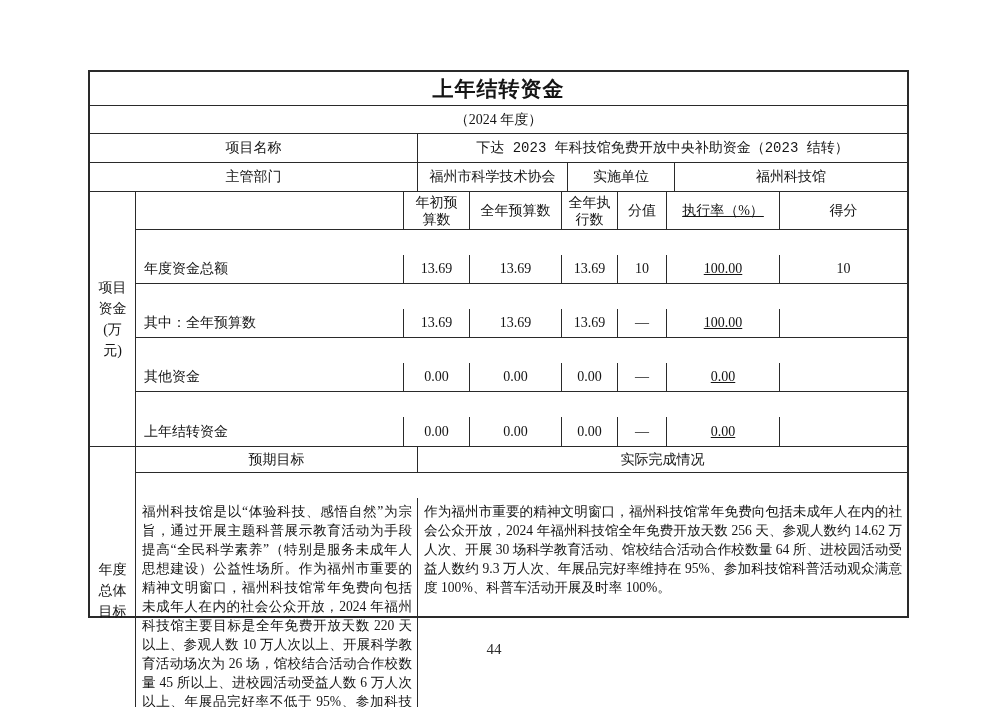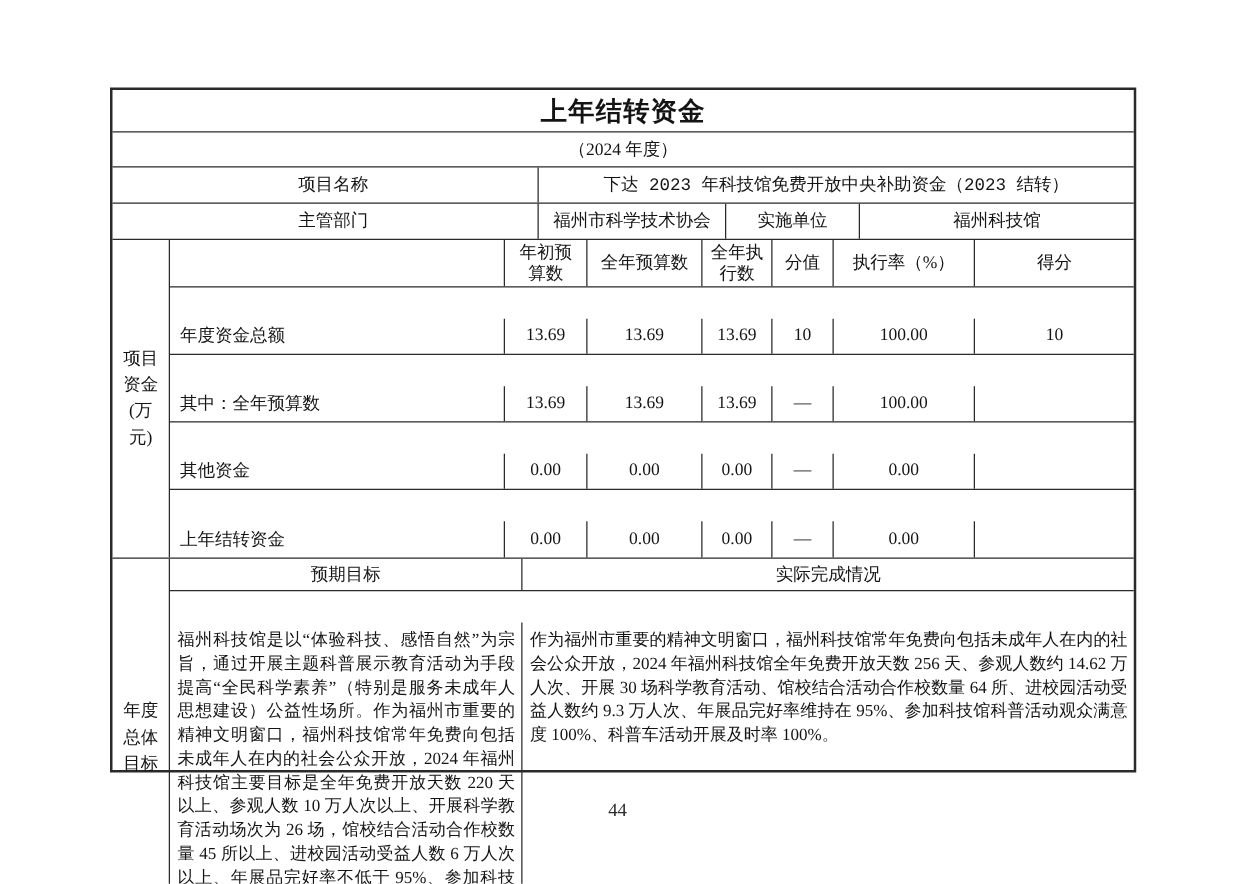--- a/index.html
+++ b/index.html
@@ -30,21 +30,21 @@
   }
   .cell.last { border-right: none; }
   .title-row { height: 34px; }
   .title-cell {
     flex: 1;
     font-family: "Liberation Sans", "DejaVu Sans", sans-serif;
     font-weight: bold; font-size: 21px; letter-spacing: 1px;
   }
   .subtitle-row { height: 28px; }
   .subtitle-cell { flex: 1; font-size: 14px; }
-  .r29 { height: 29px; padding-left: 13px; }
+  .r29 { height: 29px; }
   .w-toplabel { width: 328px; }
   .w-topvalue { flex: 1; font-family: Liberation Mono, monospace; }
   .w-dept-value { width: 150px; }
   .w-impl-label { width: 107px; }
   .section { display: flex; border-bottom: 1px solid #2a2a2a; flex: 0 0 auto; }
   .section.last { border-bottom: none; flex: 1 1 auto; }
   .side-label {
     width: 46px;
     border-right: 1px solid #2a2a2a;
     display: flex; align-items: center; justify-content: center;
@@ -53,21 +53,21 @@
   }
   .section-right { flex: 1; display: flex; flex-direction: column; gap: 25px; }
   .frow { display: flex; border-bottom: 1px solid #2a2a2a; height: 29px; }
   .frow.fhead { height: 38px; }
   .frow.flast { border-bottom: none; }
   .fc-label { width: 268px; justify-content: flex-start; text-align: left; padding-left: 8px; }
   .fc-initial { width: 66px; }
   .fc-annual { width: 92px; }
   .fc-exec { width: 56px; }
   .fc-score-value { width: 49px; text-align: center; }
-  .fc-rate { width: 113px; }
+  .fc-rate { width: 113px; text-decoration: underline; }
   .fc-score { flex: 1; border-right: none; }
   .fhead .cell { white-space: pre-line; line-height: 17px; }
   .grow-head { display: flex; border-bottom: 1px solid #2a2a2a; height: 26px; flex: 0 0 auto; }
   .grow-body { display: flex; flex: 1 1 auto; }
   .gc-expected { width: 282px; }
   .gc-actual { flex: 1; border-right: none; }
   .goal-text {
     align-items: flex-start; justify-content: flex-start;
     text-align: justify;
     font-size: 13.6px; line-height: 19px;

